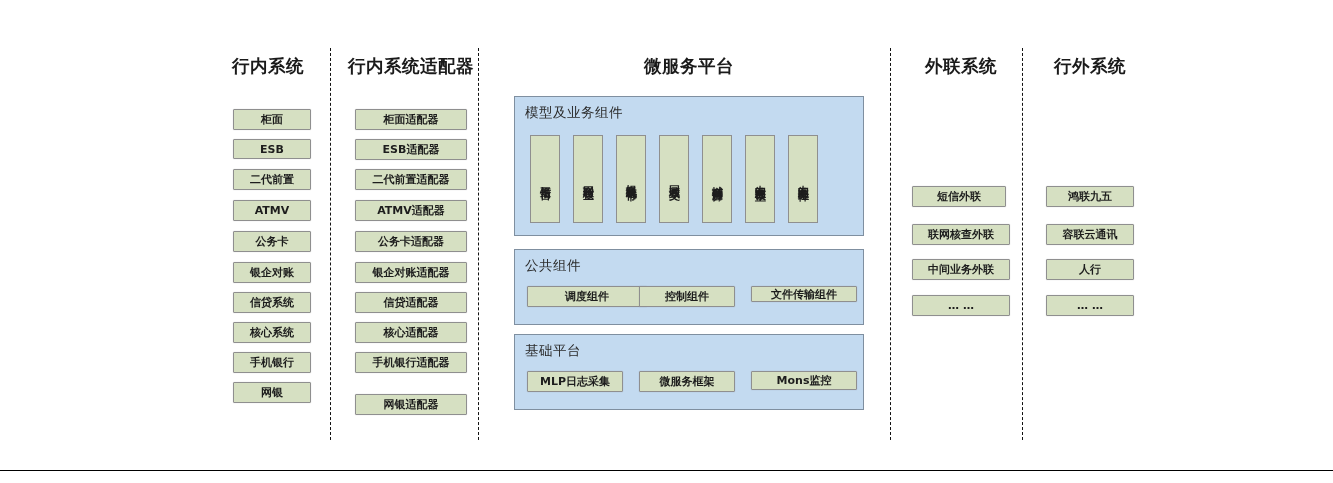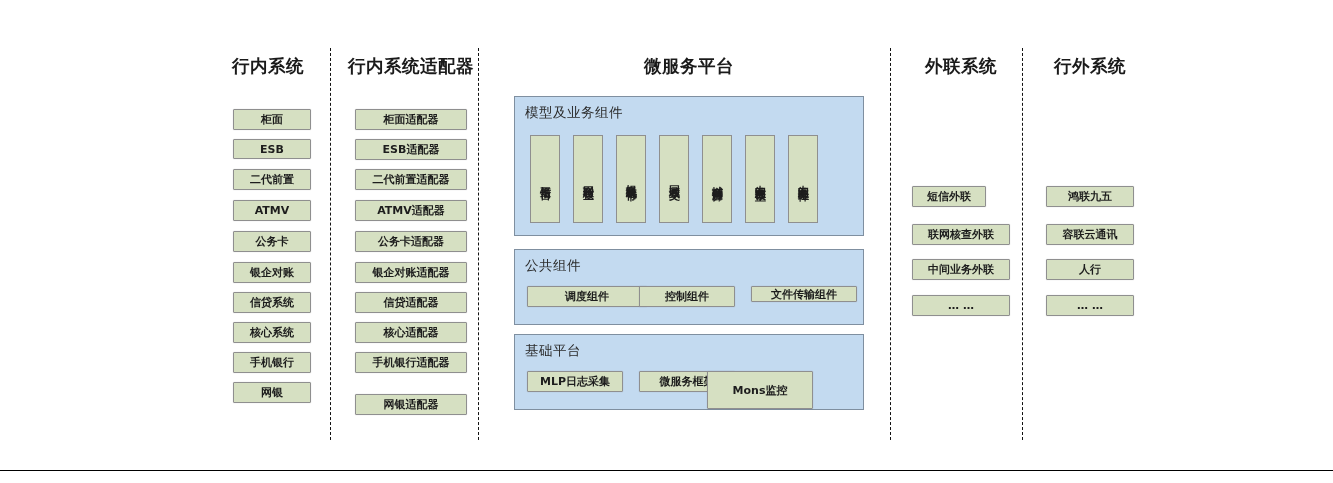--- a/index.html
+++ b/index.html
@@ -155,25 +155,25 @@
   </div>
   <div class="gbox" style="left:527px; top:286px; width:120px; height:21px;">调度组件</div>
   <div class="gbox" style="left:639px; top:286px; width:96px; height:21px;">控制组件</div>
   <div class="gbox" style="left:751px; top:286px; width:106px; height:16px;">文件传输组件</div>
 
   <div class="bluepanel" style="left:514px; top:334px; width:350px; height:76px;">
     <div class="panel-title">基础平台</div>
   </div>
   <div class="gbox" style="left:527px; top:371px; width:96px; height:21px;">MLP日志采集</div>
   <div class="gbox" style="left:639px; top:371px; width:96px; height:21px;">微服务框架</div>
-  <div class="gbox" style="left:707px; top:371px; width:106px; height:38px;">Mons监控</div>
+  <div class="gbox" style="left:751px; top:371px; width:106px; height:19px;">Mons监控</div>
 
   <div class="col-title" style="left:906px; top:54px; width:110px;">外联系统</div>
 
-  <div class="gbox" style="left:912px; top:186px; width:74px; height:21px;">短信外联</div>
+  <div class="gbox" style="left:912px; top:186px; width:94px; height:21px;">短信外联</div>
   <div class="gbox" style="left:912px; top:224px; width:98px; height:21px;">联网核查外联</div>
   <div class="gbox" style="left:912px; top:259px; width:98px; height:21px;">中间业务外联</div>
   <div class="gbox" style="left:912px; top:295px; width:98px; height:21px;">… …</div>
 
   <div class="col-title" style="left:1035px; top:54px; width:110px;">行外系统</div>
 
   <div class="gbox" style="left:1046px; top:186px; width:88px; height:21px;">鸿联九五</div>
   <div class="gbox" style="left:1046px; top:224px; width:88px; height:21px;">容联云通讯</div>
   <div class="gbox" style="left:1046px; top:259px; width:88px; height:21px;">人行</div>
   <div class="gbox" style="left:1046px; top:295px; width:88px; height:21px;">… …</div>

